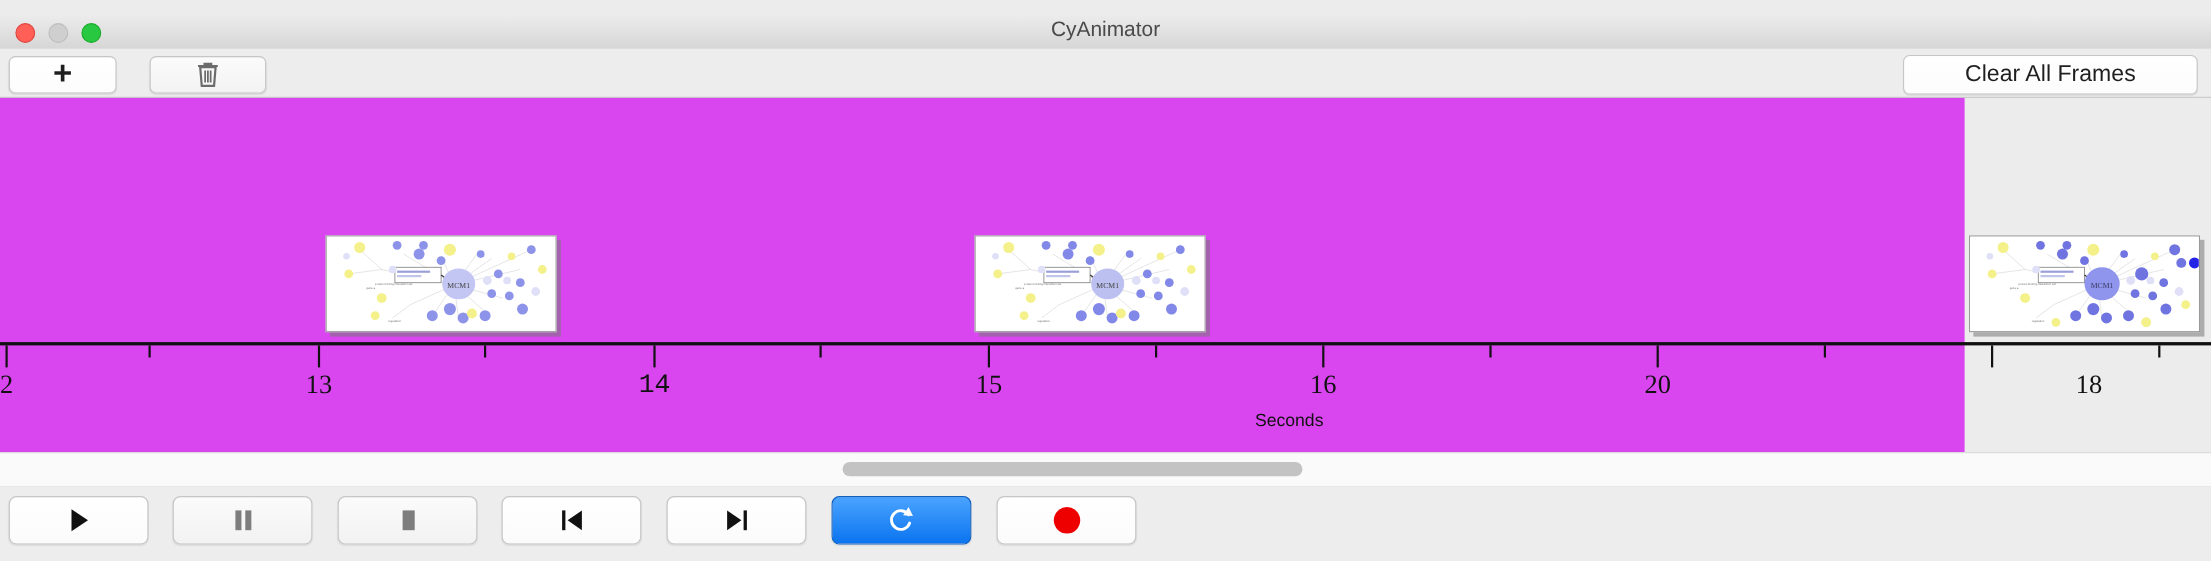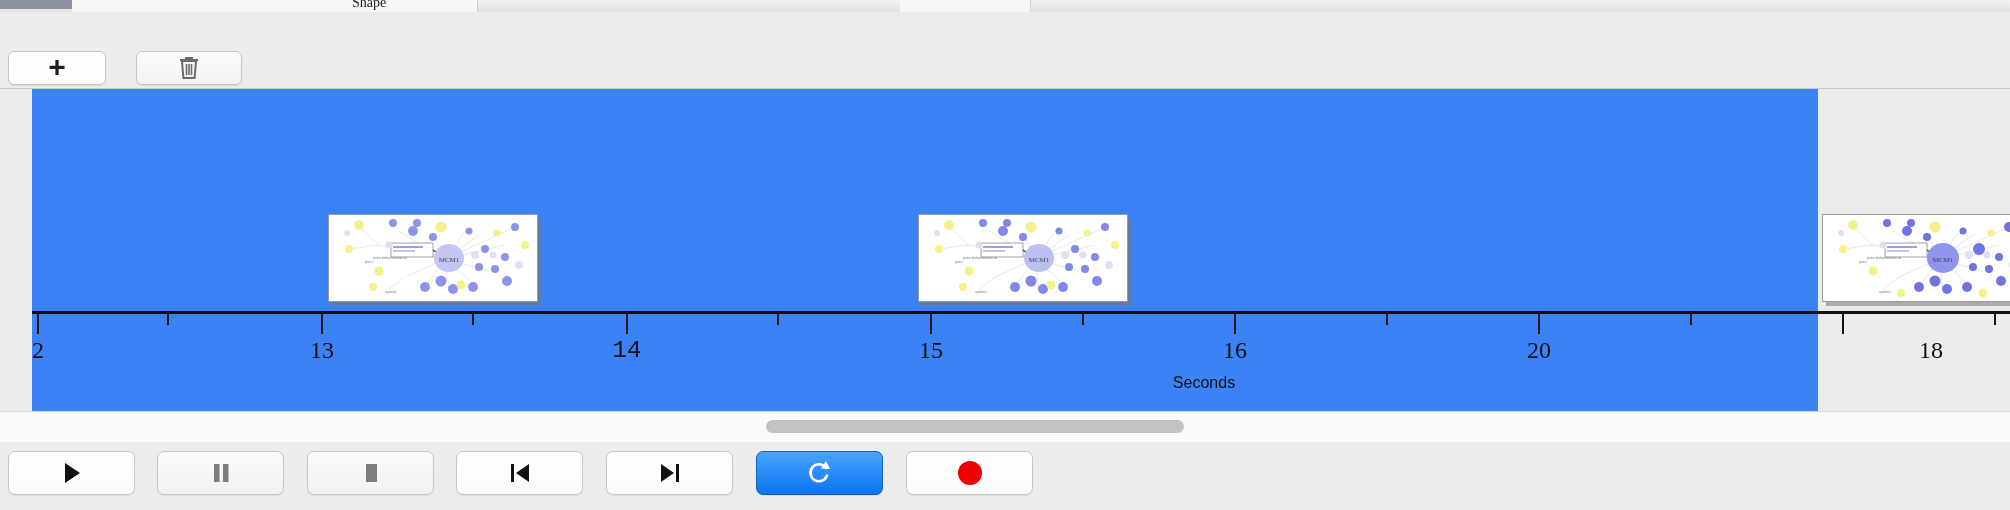--- a/index.html
+++ b/index.html
@@ -38,21 +38,21 @@
     box-shadow:0 1px 1px rgba(0,0,0,.08);
     display:flex;align-items:center;justify-content:center;
     font-size:19px;color:#1f1f1f;cursor:default;}
   .btn.flat{background:linear-gradient(#fbfbfb,#f3f3f3);}
   #add-btn{left:8px;top:7px;width:96px;height:32px;}
   #del-btn{left:136px;top:7px;width:104px;height:32px;}
   #clear-btn{left:1730px;top:6px;width:266px;height:34px;font-size:21px;}
   .plus{font-size:30px;font-weight:bold;line-height:1;margin-top:-3px;}
 
   
-  .timeline{position:absolute;left:0;top:89px;width:1786px;height:322px;background:#3b82f6;margin-left:32px;}
+  .timeline{position:absolute;left:0;top:89px;width:1786px;height:322px;background:#d946ef;}
   .frame{position:absolute;background:#fff;border:1px solid #9a9a9a;
     box-shadow:4px 4px 0 rgba(120,120,120,.55);overflow:hidden;}
   .frame svg{display:block;}
 
   
   .ruler{position:absolute;left:0;top:222px;width:2010px;height:100px;}
   .axisline{position:absolute;left:0;top:0;width:2010px;height:3px;background:#111;}
   .tick{position:absolute;top:3px;width:2px;background:#111;}
   .tick.major{height:20px;}
   .tick.minor{height:11px;}
@@ -73,43 +73,44 @@
     display:flex;align-items:center;justify-content:center;cursor:default;}
   .tbtn.muted{background:linear-gradient(#fbfbfb,#f2f2f2);}
   .tbtn.active{background:linear-gradient(#4aa3ff,#0a74ef);border:1px solid #1060c0;}
   .reddot{width:24px;height:24px;border-radius:50%;background:#ee0000;}
 </style>
 </head>
 <body>
 
 <div class="app">
 
-  <div class="bg-strip">
-    <div class="dark"></div>
-    <div class="seg" style="left:72px;width:110px;"></div>
-    <div class="seg" style="left:182px;width:60px;"></div>
-    <div class="seg" style="left:242px;width:55px;"></div>
-    <div class="seg" style="left:297px;width:60px;"></div>
-    <div class="seg" style="left:357px;width:120px;"></div>
-    <div class="seg" style="left:900px;width:130px;"></div>
-    <div class="ghost" style="left:352px;">Shape</div>
-  </div>
-
+
+  <div class="titlebar">
+    <div class="traffic">
+      <div class="dot red"></div>
+      <div class="dot yellow"></div>
+      <div class="dot green"></div>
+    </div>
+    <div class="title">CyAnimator</div>
+  </div>
 
   <div class="toolbar">
     <div class="btn" id="add-btn">
       <span class="plus">+</span>
     </div>
     <div class="btn flat" id="del-btn">
       <svg width="22" height="26" viewBox="0 0 22 26">
         <path d="M2 5 H20" stroke="#6b6b6b" stroke-width="2" fill="none"></path>
         <path d="M8 5 V3 H14 V5" stroke="#6b6b6b" stroke-width="2" fill="none"></path>
         <path d="M4 6 L5.4 23 H16.6 L18 6 Z" stroke="#6b6b6b" stroke-width="2" fill="none"></path>
         <path d="M8.5 9 V20 M11 9 V20 M13.5 9 V20" stroke="#6b6b6b" stroke-width="1.6"></path>
       </svg>
+    </div>
+    <div class="btn" id="clear-btn">
+      <span>Clear All Frames</span>
     </div>
   </div>
 
   <div class="timeline">
 
     <div class="frame" style="left:296px;top:125px;width:208px;height:86px;">
       <svg width="208" height="86" viewBox="0 0 208 86">
         <rect width="208" height="86" fill="#ffffff"></rect>
         <g stroke="#cfcfcf" stroke-width="0.5" fill="none">
           <path d="M116 44 L70 16 M116 44 L50 30 M116 44 L150 20 M116 44 L176 30 M116 44 L186 12

